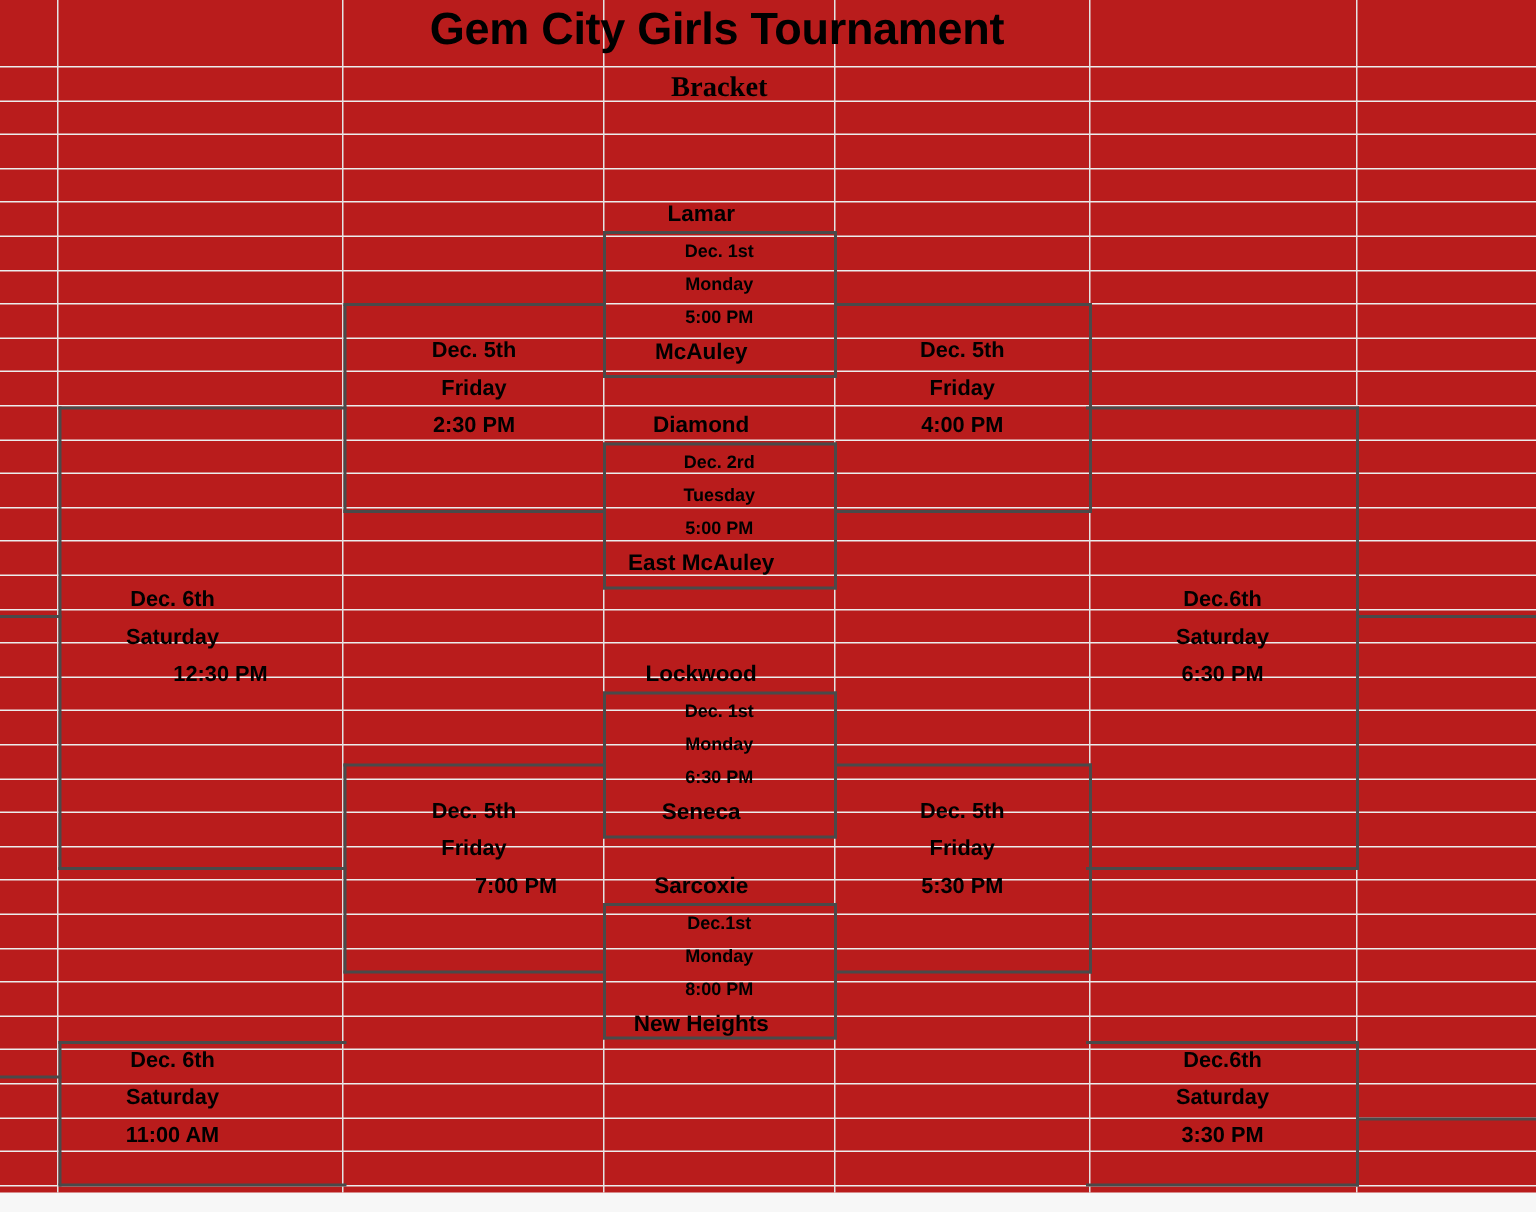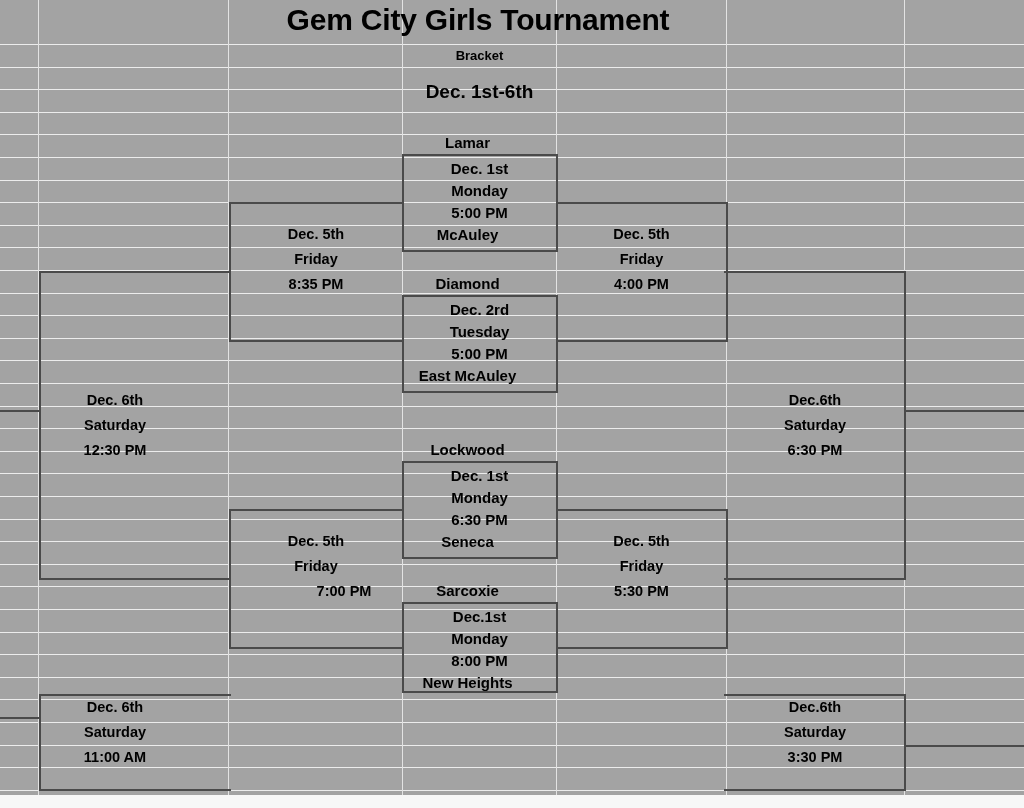--- a/index.html
+++ b/index.html
@@ -5,21 +5,21 @@
 <style>
   html, body {
     margin: 0;
     padding: 0;
     background: #ffffff;
   }
   #page {
     position: relative;
     width: 1024px;
     height: 808px;
-    background: #a3a3a3;
+    background: #b91c1c;
     font-family: "Liberation Sans", sans-serif;
     overflow: hidden;
   }
 
   
   #grid-bg {
     position: absolute;
     left: 0; top: 0;
     width: 1024px; height: 795px;
     z-index: 0;
@@ -83,21 +83,22 @@
   }
   #main-title {
     left: 228px; top: 3px;
     width: 500px;
     font-size: 30px;
     letter-spacing: -0.2px;
   }
   #subtitle-bracket {
     left: 402px; top: 48px;
     width: 155px;
-    font-size: 13px;
+    font-size: 19px;
+    font-family: Liberation Serif, serif;
   }
   #subtitle-dates {
     left: 402px; top: 81px;
     width: 155px;
     font-size: 19px;
   }
 
   
   .team-name {
     position: absolute;
@@ -109,21 +110,21 @@
     color: #000;
     white-space: nowrap;
   }
 
   
   .match-line {
     position: absolute;
     left: 402px;
     width: 155px;
     text-align: center;
-    font-size: 15px;
+    font-size: 12px;
     font-weight: bold;
     color: #000;
     white-space: nowrap;
   }
 
   
   .slot-line {
     position: absolute;
     text-align: center;
     font-size: 14.5px;
@@ -242,21 +243,20 @@
     <div class="hline" style="left:724px; top:789px; width:182px;"></div>
     <div class="vline" style="left:904px; top:694px; height:97px;"></div>
     <div class="hline" style="left:904px; top:745px; width:120px;"></div>
 
   </div>
 
   <div id="content">
 
     <div class="title" id="main-title">Gem City Girls Tournament</div>
     <div class="title" id="subtitle-bracket">Bracket</div>
-    <div class="title" id="subtitle-dates">Dec. 1st-6th</div>
 
     <div class="team-name" style="top:134px;">Lamar</div>
     <div class="match-line" style="top:160px;">Dec. 1st</div>
     <div class="match-line" style="top:182px;">Monday</div>
     <div class="match-line" style="top:204px;">5:00 PM</div>
     <div class="team-name" style="top:226px;">McAuley</div>
 
     <div class="team-name" style="top:275px;">Diamond</div>
     <div class="match-line" style="top:301px;text-align:center;">Dec. 2rd</div>
     <div class="match-line" style="top:323px;">Tuesday</div>
@@ -270,37 +270,37 @@
     <div class="team-name" style="top:533px;">Seneca</div>
 
     <div class="team-name" style="top:582px;">Sarcoxie</div>
     <div class="match-line" style="top:608px;">Dec.1st</div>
     <div class="match-line" style="top:630px;">Monday</div>
     <div class="match-line" style="top:652px;">8:00 PM</div>
     <div class="team-name" style="top:674px;">New Heights</div>
 
     <div class="slot-line slot-sf-left" style="top:226px;">Dec. 5th</div>
     <div class="slot-line slot-sf-left" style="top:251px;">Friday</div>
-    <div class="slot-line slot-sf-left" style="top:276px;">8:35 PM</div>
+    <div class="slot-line slot-sf-left" style="top:276px;">2:30 PM</div>
 
     <div class="slot-line slot-sf-right" style="top:226px;">Dec. 5th</div>
     <div class="slot-line slot-sf-right" style="top:251px;">Friday</div>
     <div class="slot-line slot-sf-right" style="top:276px;">4:00 PM</div>
 
     <div class="slot-line slot-sf-left" style="top:533px;">Dec. 5th</div>
     <div class="slot-line slot-sf-left" style="top:558px;">Friday</div>
     <div class="slot-line slot-sf-left" style="top:583px;padding-left:28px;">7:00 PM</div>
 
     <div class="slot-line slot-sf-right" style="top:533px;">Dec. 5th</div>
     <div class="slot-line slot-sf-right" style="top:558px;">Friday</div>
     <div class="slot-line slot-sf-right" style="top:583px;">5:30 PM</div>
 
     <div class="slot-line slot-f-left" style="top:392px;">Dec. 6th</div>
     <div class="slot-line slot-f-left" style="top:417px;">Saturday</div>
-    <div class="slot-line slot-f-left" style="top:442px;">12:30 PM</div>
+    <div class="slot-line slot-f-left" style="top:442px;padding-left:32px;">12:30 PM</div>
 
     <div class="slot-line slot-f-right" style="top:392px;">Dec.6th</div>
     <div class="slot-line slot-f-right" style="top:417px;">Saturday</div>
     <div class="slot-line slot-f-right" style="top:442px;">6:30 PM</div>
 
     <div class="slot-line slot-f-left" style="top:699px;">Dec. 6th</div>
     <div class="slot-line slot-f-left" style="top:724px;">Saturday</div>
     <div class="slot-line slot-f-left" style="top:749px;">11:00 AM</div>
 
     <div class="slot-line slot-f-right" style="top:699px;">Dec.6th</div>

